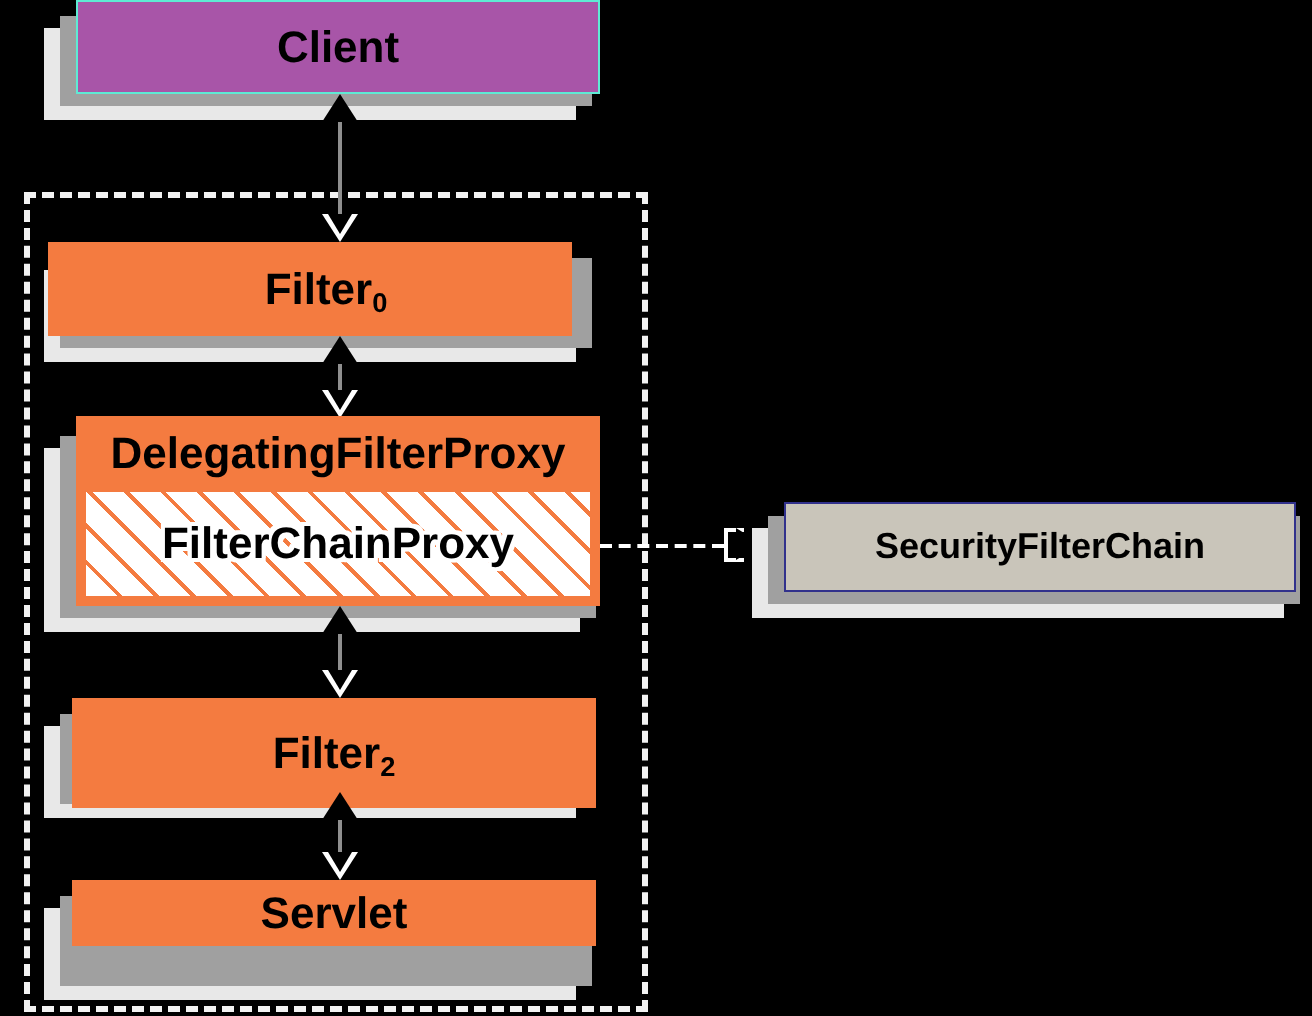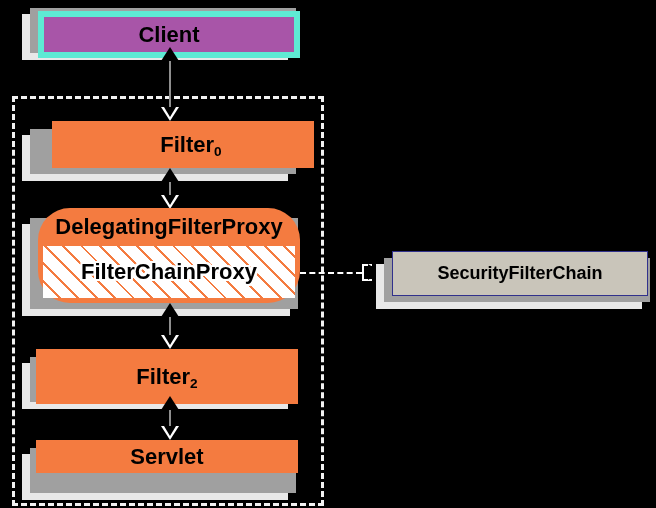--- a/index.html
+++ b/index.html
@@ -32,23 +32,22 @@
     display: flex;
     align-items: center;
     justify-content: center;
     color: #000000;
     font-weight: bold;
     text-align: center;
     line-height: 1.05;
   }
   .node-client {
     background: #a855a8;
-    border: 6px solid #5eead4;
-    font-size: 22px;
-    margin-top: 11px;
+    border: 1px solid #5eead4;
+    font-size: 22px;
   }
   .node-orange {
     background: #f47b40;
     font-size: 22px;
   }
   .node-gray {
     background: #c9c5ba;
     border: 1px solid #31318c;
     font-size: 18px;
   }
@@ -199,33 +198,33 @@
   </div>
 
   <div class="conn" style="left:160px; top:47px; width:20px; height:74px;">
     <div class="conn-line-v" style="left:9px; top:11px; height:52px;"></div>
     <div class="arrow-up-solid" style="left:1px; top:0px;"></div>
     <div class="arrow-down-hollow" style="left:1px; top:60px;"></div>
   </div>
 
   <div class="shadow-far" style="left:22px; top:135px; width:266px; height:46px;"></div>
   <div class="shadow-near" style="left:30px; top:129px; width:266px; height:45px;"></div>
-  <div class="node node-orange" style="left:52px; top:121px; width:262px; height:47px;padding-left:16px;">
+  <div class="node node-orange" style="left:24px; top:121px; width:262px; height:47px;padding-left:16px;">
     <span><span>Filter</span><sub>0</sub></span>
   </div>
 
   <div class="conn" style="left:160px; top:168px; width:20px; height:41px;">
     <div class="conn-line-v" style="left:9px; top:10px; height:22px;"></div>
     <div class="arrow-up-solid" style="left:1px; top:0px;"></div>
     <div class="arrow-down-hollow" style="left:1px; top:27px;"></div>
   </div>
 
   <div class="shadow-far" style="left:22px; top:224px; width:268px; height:92px;"></div>
   <div class="shadow-near" style="left:30px; top:218px; width:268px; height:91px;"></div>
-  <div class="node-dfp" style="left:38px; top:208px; width:262px; height:95px;border-radius:32px;">
+  <div class="node-dfp" style="left:38px; top:208px; width:262px; height:95px;">
     <div class="dfp-title">DelegatingFilterProxy</div>
     <div class="dfp-inner">
       <span>FilterChainProxy</span>
     </div>
   </div>
 
   <div class="conn" style="left:300px; top:262px; width:96px; height:22px;">
     <div class="conn-dashed-h" style="left:0px; top:10px; width:62px;"></div>
     <div class="bracket-open" style="left:62px; top:2px; width:10px; height:17px;"></div>
     <div class="arrow-right-solid" style="left:68px; top:2px;"></div>

